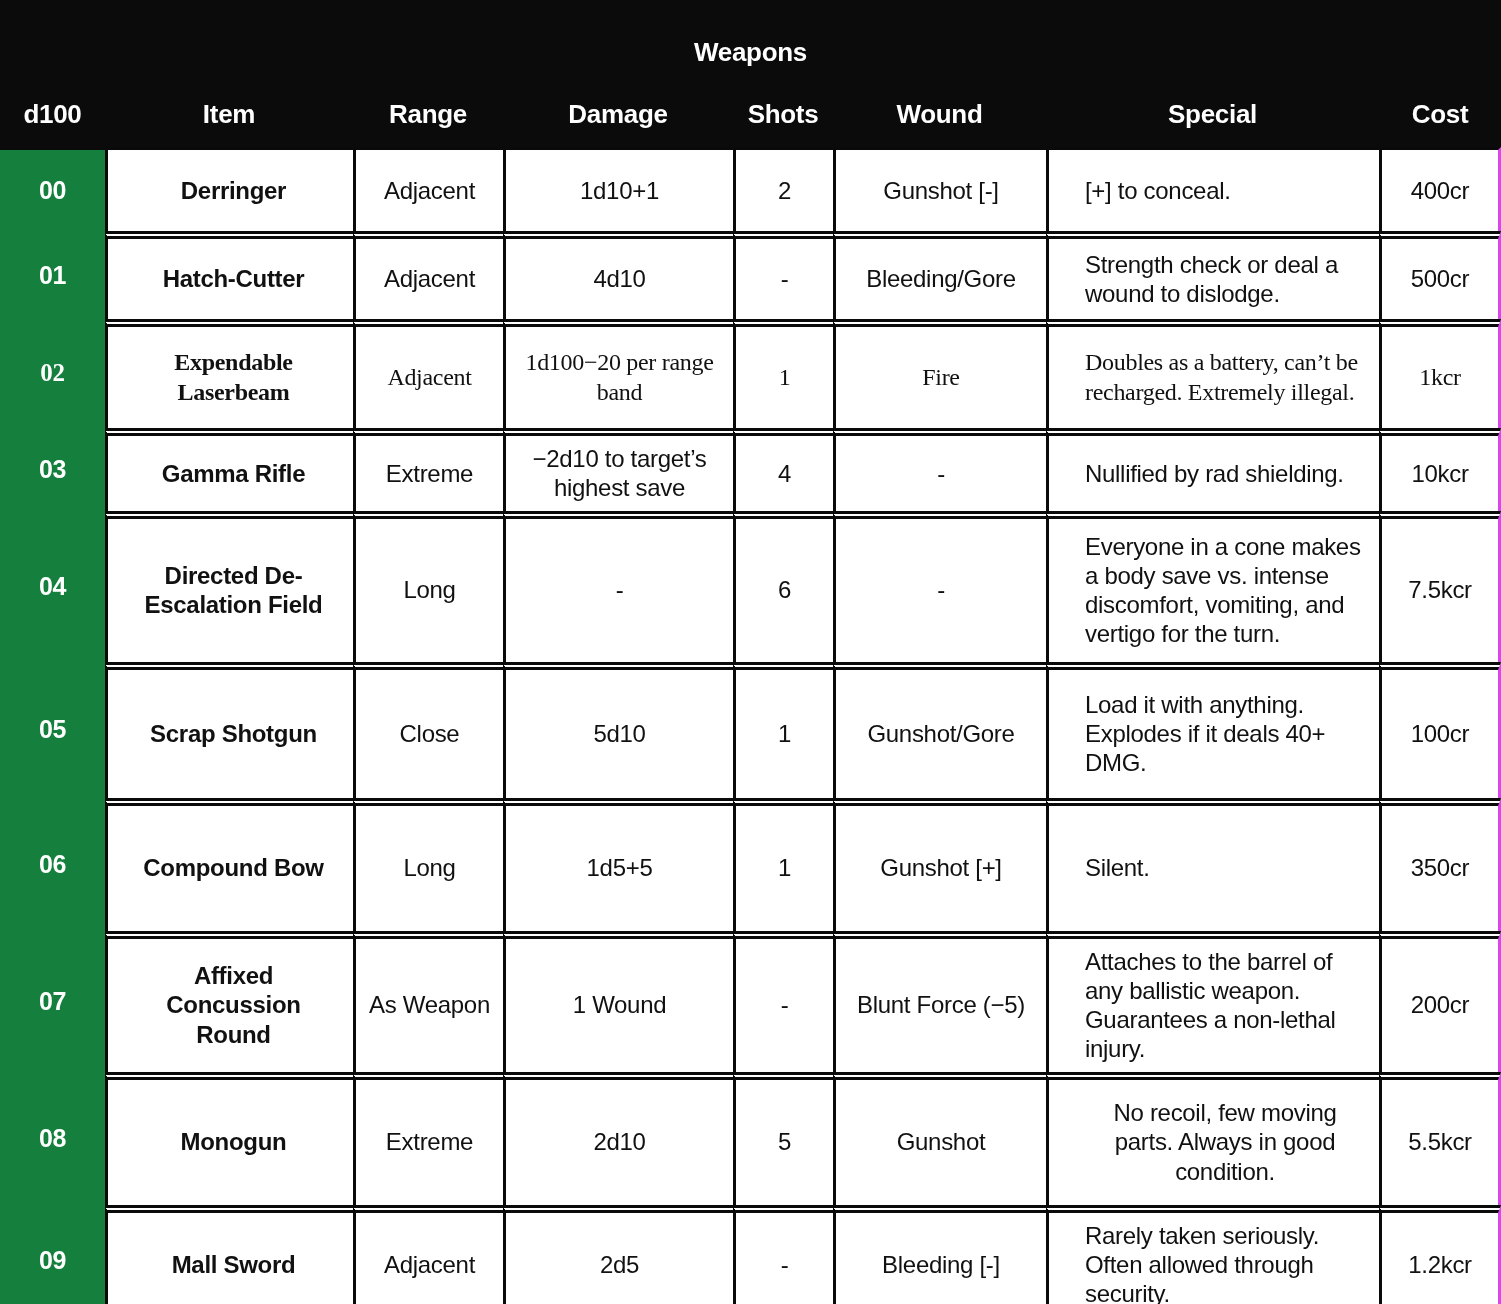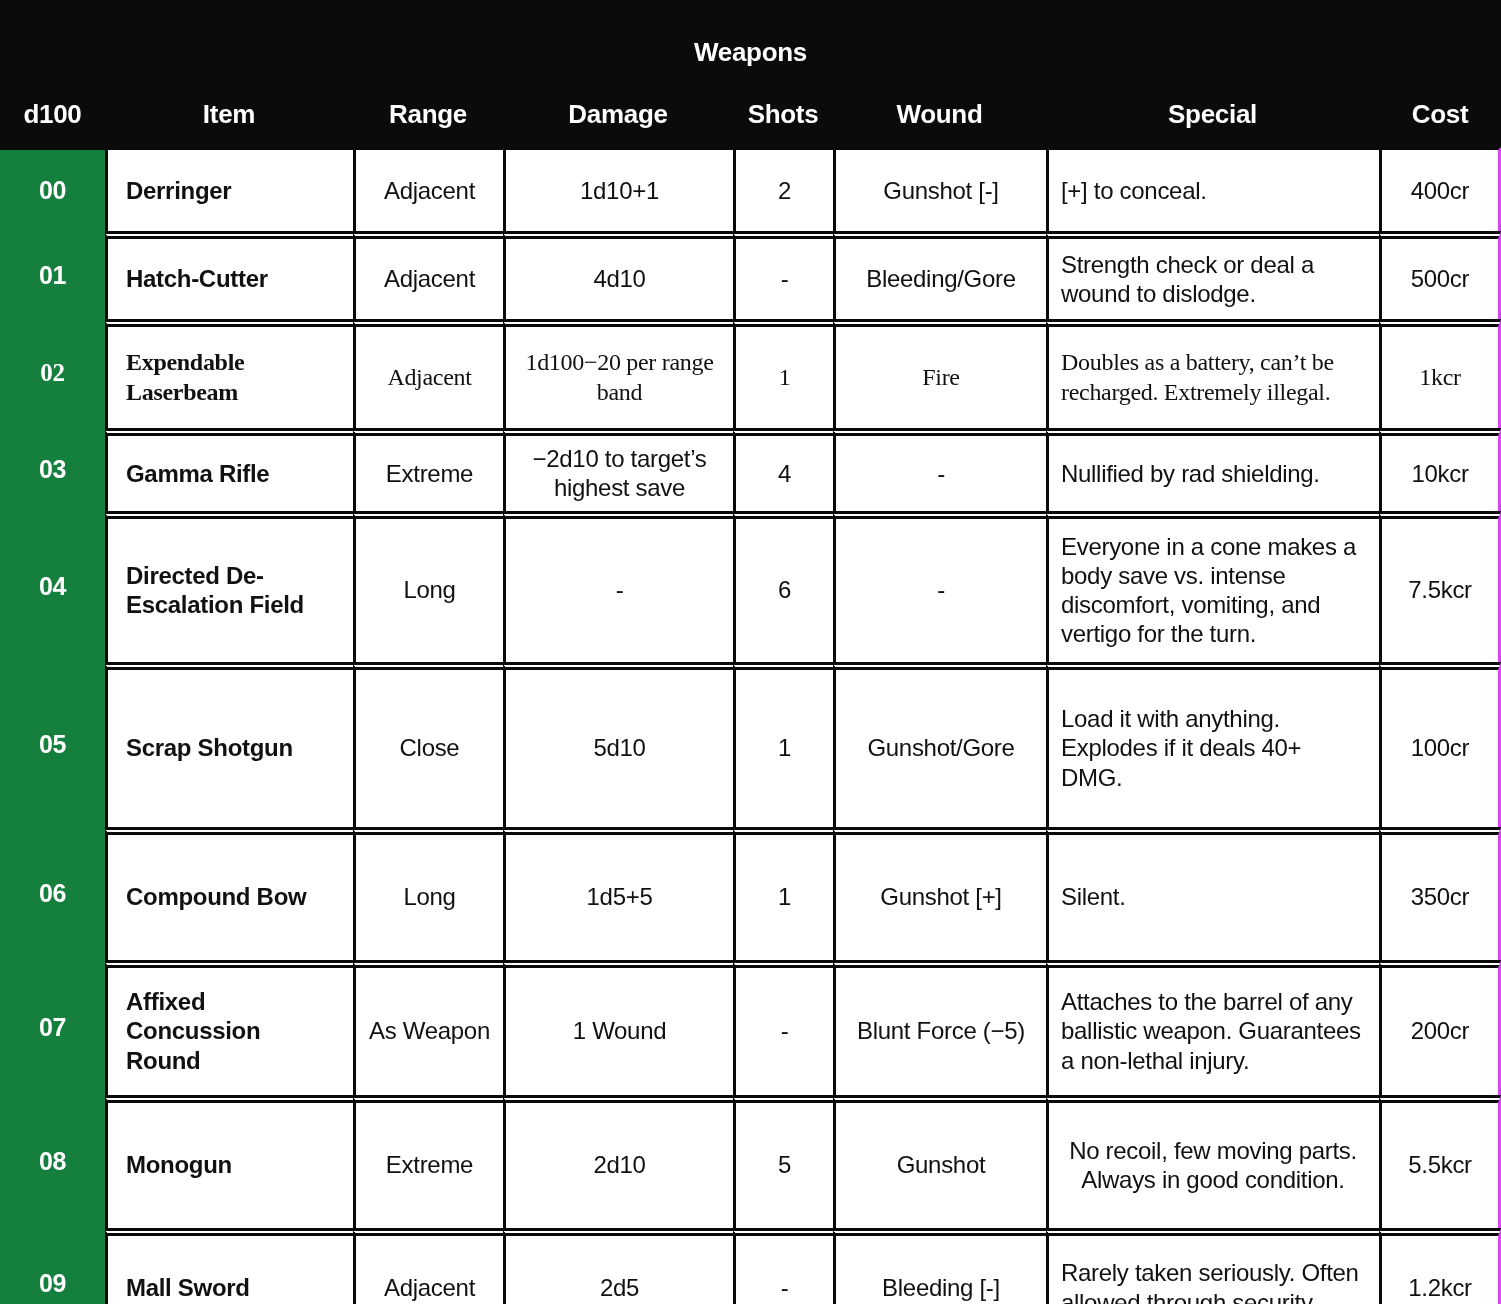--- a/index.html
+++ b/index.html
@@ -58,39 +58,39 @@
   tbody td:last-child     { border-right: 3px solid #d946ef; }
 
   tbody td.c-d100 {
     background: #15803d;
     color: #ffffff;
     font-weight: bold;
     font-size: 25px;
     border: none;
   }
   tbody td.c-item {
-    text-align: left;
+    text-align: center;
     font-weight: bold;
     padding-left: 18px;
     padding-right: 12px;
   }
   tbody td.c-special {
     text-align: left;
-    padding-left: 12px;
+    padding-left: 36px;
     padding-right: 14px;
   }
   tbody td.c-special.center { text-align: center; margin-left: 21px; }
 
   
   tbody tr:nth-child(1)  { height: 84px; }
   tbody tr:nth-child(2)  { height: 88px; }
   tbody tr:nth-child(3)  { height: 109px; font-family: Liberation Serif, serif; }
   tbody tr:nth-child(4)  { height: 77px; }
   tbody tr:nth-child(5)  { height: 151px; }
-  tbody tr:nth-child(6)  { height: 165px; }
+  tbody tr:nth-child(6)  { height: 136px; }
   tbody tr:nth-child(7)  { height: 133px; }
   tbody tr:nth-child(8)  { height: 135px; }
   tbody tr:nth-child(9)  { height: 133px; }
   tbody tr:nth-child(10) { height: 115px; }
 </style>
 </head>
 <body>
 
 <table class="weapons">
   <colgroup>

